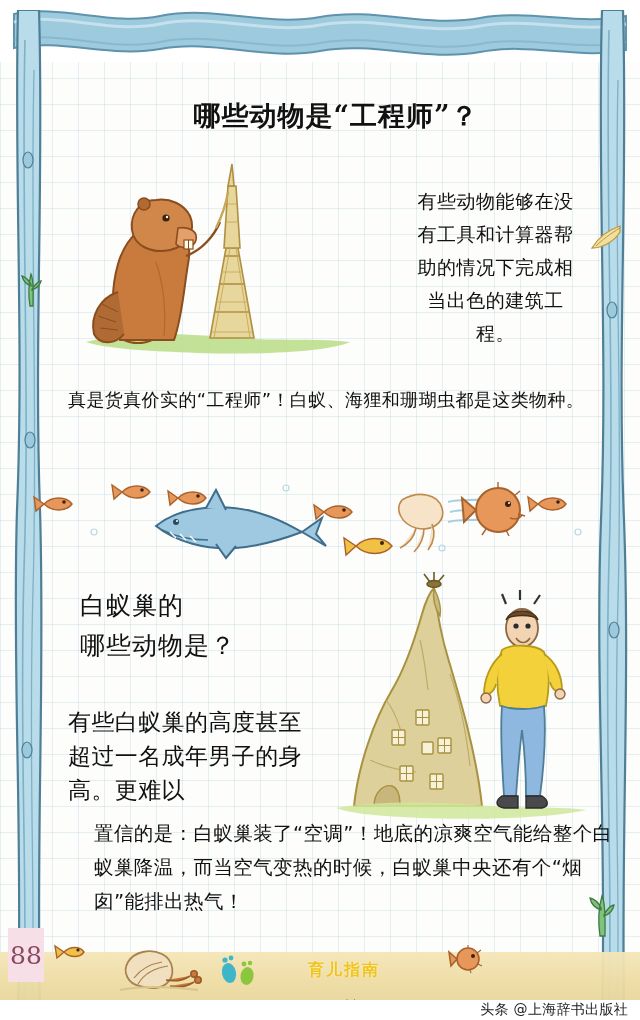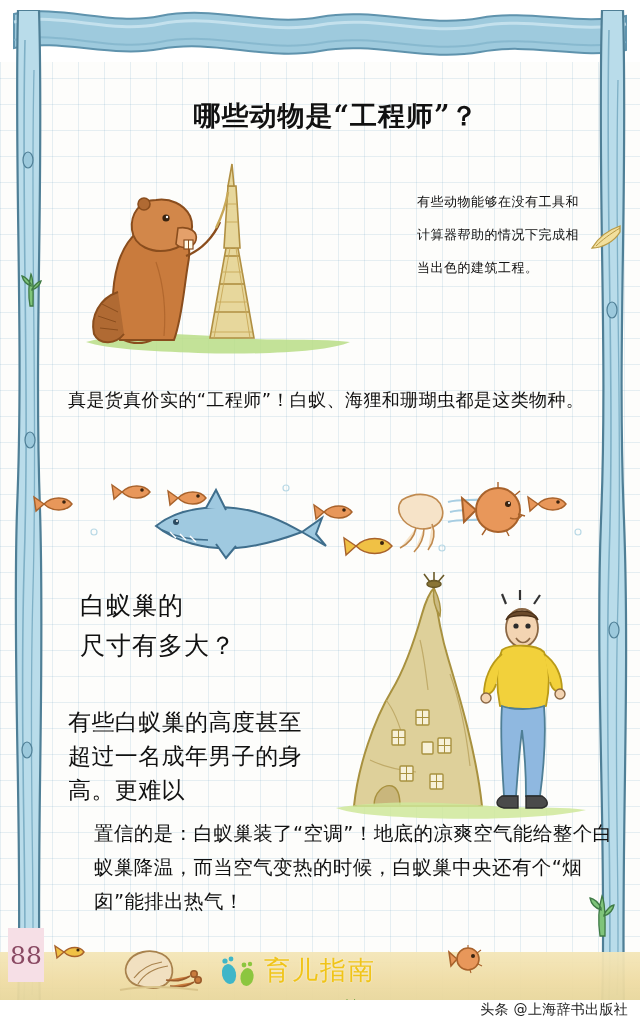--- a/index.html
+++ b/index.html
@@ -56,26 +56,27 @@
     font-weight: bold;
     font-size: 27px;
     color: #111;
     letter-spacing: 1px;
     padding-left: 16px;
   }
 
   .para-right {
     position: absolute;
     top: 185px;
-    left: 417px;
+    left: 408px;
     width: 175px;
-    font-size: 13px;
+    font-size: 19px;
     line-height: 33px;
     color: #111;
     letter-spacing: 0.5px;
+    text-align: center;
   }
 
   .para-wide1 {
     position: absolute;
     top: 383px;
     left: 68px;
     width: 520px;
     font-size: 18px;
     line-height: 34px;
     color: #111;
@@ -155,25 +156,26 @@
     align-items: center;
     gap: 6px;
   }
   .wm-foot {
     width: 40px;
     height: 34px;
     position: relative;
   }
   .wm-text {
     font-family: "DejaVu Serif", serif;
-    font-size: 26px;
-    font-weight: normal;
+    font-size: 16px;
+    font-weight: bold;
     color: #f0c419;
     text-shadow: 0 0 2px rgba(255,255,255,0.7);
     letter-spacing: 2px;
+    margin-left: 44px;
   }
   .wm-url {
     position: absolute;
     left: 282px;
     top: 997px;
     font-size: 11px;
     color: #7aa84f;
     letter-spacing: 0.4px;
   }
   .footer-bar {
@@ -386,21 +388,21 @@
         <circle cx="64" cy="62" r="3"></circle>
           <circle cx="256" cy="18" r="3"></circle>
         <circle cx="412" cy="78" r="3"></circle>
           <circle cx="548" cy="62" r="3"></circle>
       </g>
     </svg>
   </div>
 
   <div class="title2">
     <div>白蚁巢的</div>
-    <div>尺寸有多大？</div>
+    <div>哪些动物是？</div>
   </div>
 
   <div class="ill" id="mound-scene">
     <svg width="262" height="250" viewBox="0 0 262 250" xmlns="http://www.w3.org/2000/svg">
 
       <path d="M24,236 C28,196 44,150 62,120 C74,100 84,72 92,44 C96,30 100,22 104,18 C106,34 110,62 118,88 C128,122 146,180 152,236 Z" fill="#ded09a" stroke="#a8913f" stroke-width="2"></path>
       <path d="M104,18 C108,26 112,36 110,46 C106,40 102,32 104,18 Z" fill="#cbbb82" stroke="#a8913f" stroke-width="1.4"></path>
 
       <g stroke="#6a5a28" stroke-width="1.6" fill="#8a7536">
         <ellipse cx="104" cy="14" rx="7" ry="3.4"></ellipse>

